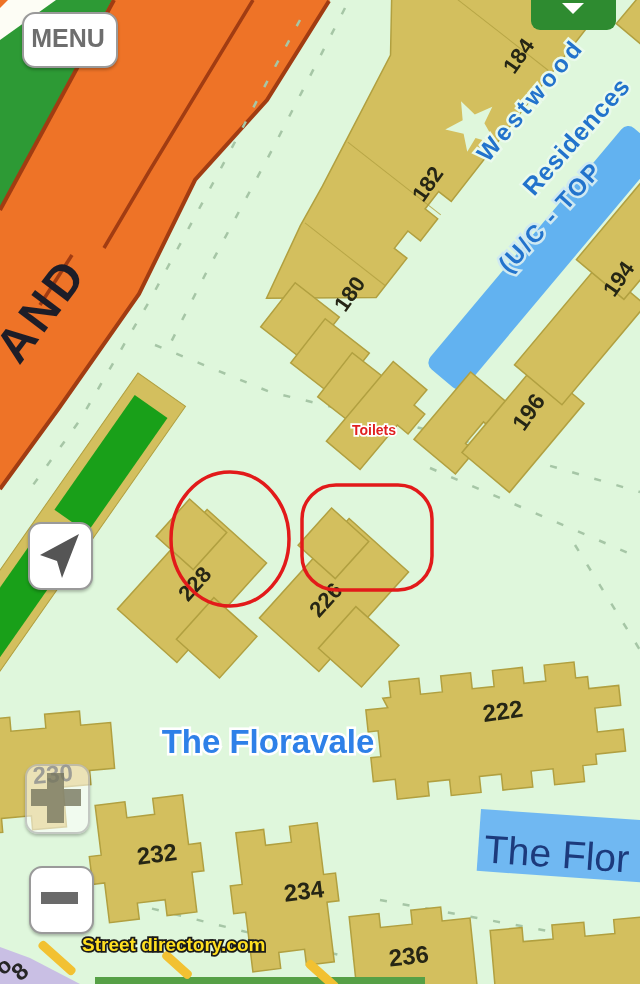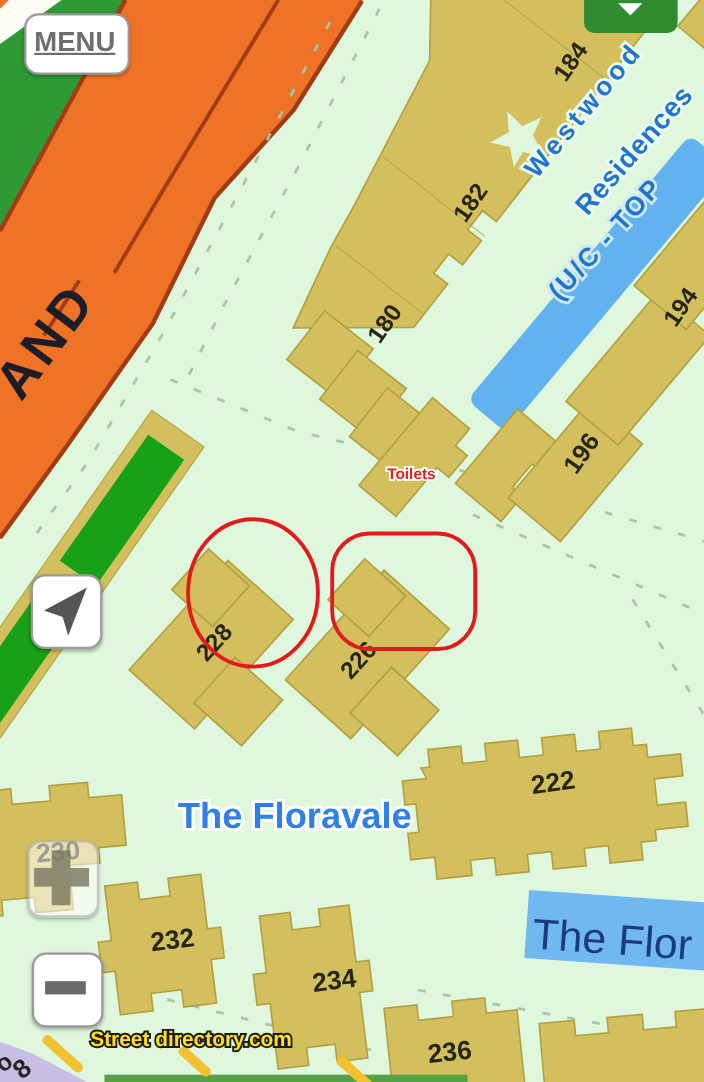--- a/index.html
+++ b/index.html
@@ -197,21 +197,21 @@
 
 <text x="82" y="951" font-size="19" font-weight="bold" fill="#ffdf20" stroke="#1a1a1a" stroke-width="3.5" paint-order="stroke">Street directory.com</text>
 
 <rect x="531" y="-12" width="85" height="42" rx="9" fill="#2e8b30"></rect>
 
 <polygon points="562,3 584,3 573,14" fill="#ffffff"></polygon>
 </svg>
 
 <div class="btn" style="left:22px;top:12px;width:92px;height:52px;"></div>
 
-<div style="position:absolute;left:22px;top:12px;width:92px;height:52px;display:flex;align-items:center;justify-content:center;font-size:25px;font-weight:bold;color:#6e6e6e;letter-spacing:0px;text-decoration:underline;">MENU</div>
+<div style="position:absolute;left:22px;top:12px;width:92px;height:52px;display:flex;align-items:center;justify-content:center;font-size:25px;font-weight:bold;color:#6e6e6e;letter-spacing:0px;">MENU</div>
 
 <div class="btn" style="left:28px;top:522px;width:61px;height:64px;"></div>
 
 <svg width="61" height="64" style="position:absolute;left:28px;top:522px;" viewBox="0 0 61 64">
 <path d="M51,12 L12,33 L29,39 L34,56 Z" fill="#555555"></path>
 </svg>
 
 <div class="btn" style="left:25px;top:764px;width:61px;height:66px;background:rgba(255,255,255,0.55);border-color:rgba(150,150,150,0.5);"></div>
 
 <svg width="61" height="66" style="position:absolute;left:25px;top:764px;" viewBox="0 0 61 66">

